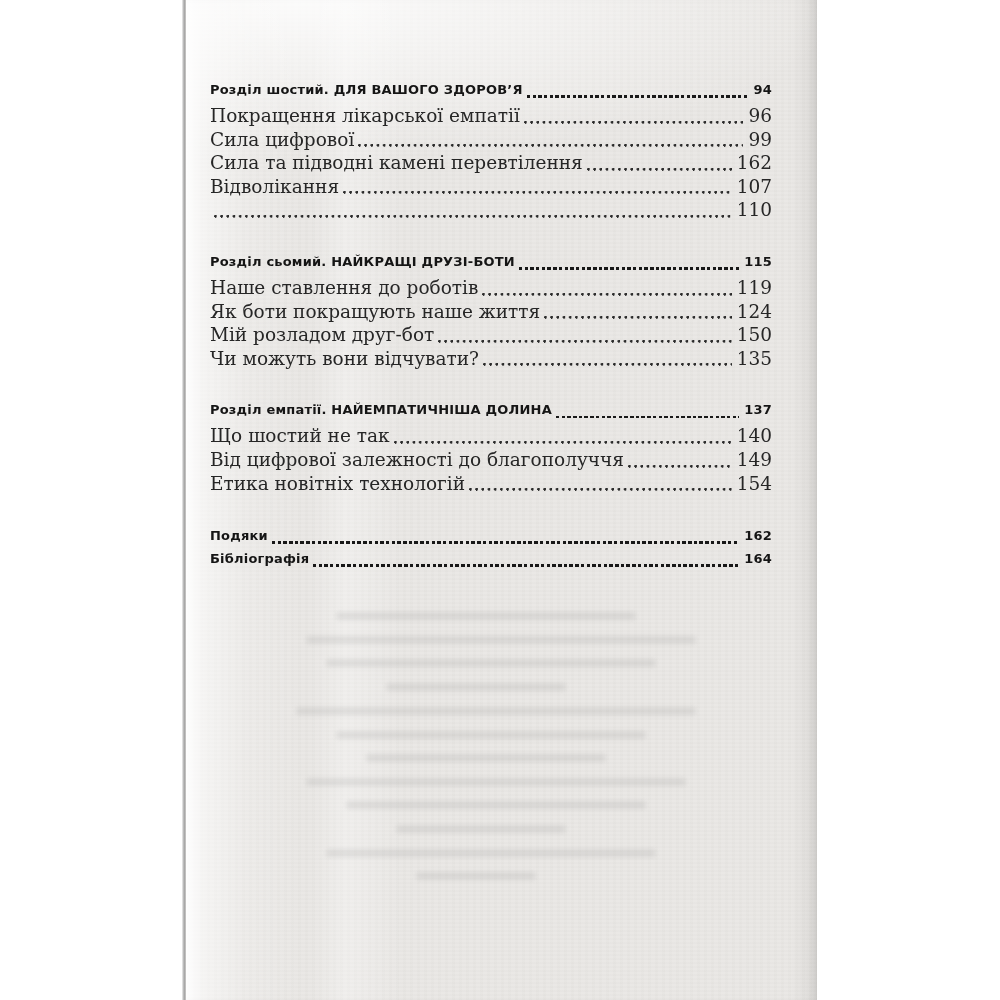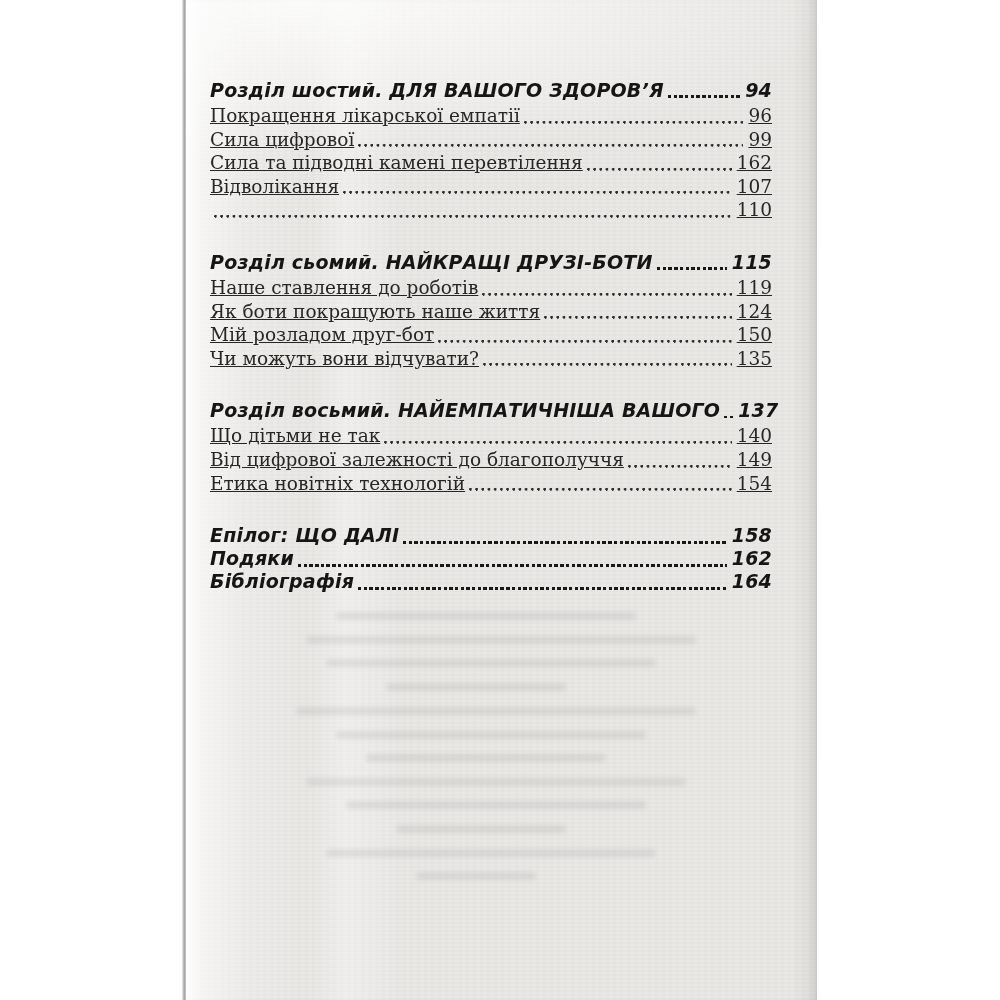--- a/index.html
+++ b/index.html
@@ -38,26 +38,26 @@
   .row{display:flex;align-items:baseline;}
   .row .t{white-space:nowrap;flex:0 0 auto;}
   .leader{flex:1 1 auto;position:relative;margin:0 2px;min-width:12px;align-self:stretch;}
   .leader::after{
     content:"";position:absolute;left:2px;right:1px;bottom:4px;height:3px;
     background-image:radial-gradient(circle at 1.4px 1.4px, #2b2b2b 1.25px, rgba(0,0,0,0) 1.45px);
     background-size:6.2px 3px;background-repeat:repeat-x;
   }
   .num{flex:0 0 auto;padding-left:2px;}
   
-  .entry{font-size:18.5px;line-height:23.6px;text-decoration:underline;}
+  .entry{font-size:18.5px;line-height:23.6px;}
   
   .chapter,.back-row{
     font-family:"DejaVu Sans","Liberation Sans",sans-serif;
     font-weight:bold;color:#151515;
-    font-size:19px;line-height:22px;letter-spacing:0.2px;font-style:italic;
+    font-size:13px;line-height:22px;letter-spacing:0.2px;
   }
   .chapter{margin-bottom:3px;}
   .back-row{line-height:23px;}
   .chapter .leader::after,.back-row .leader::after{
     background-image:repeating-linear-gradient(90deg,#181818 0 3.4px, rgba(0,0,0,0) 3.4px 5.7px);
     height:2.8px;bottom:3px;background-size:auto;
   }
   .back-matter{margin-top:18px;}
   
   .bleed{position:absolute;left:0;top:0;width:631px;height:1000px;pointer-events:none;}
@@ -158,47 +158,42 @@
         </div>
         <div class="row entry">
           <span class="t">Чи можуть вони відчувати?</span>
           <span class="leader"></span>
           <span class="num">135</span>
         </div>
       </div>
 
       <div class="section">
         <div class="row chapter">
-          <span class="t">Розділ восьмий. НАЙЕМПАТИЧНІША ВАШОГО</span>
+          <span class="t">Розділ емпатії. НАЙЕМПАТИЧНІША ДОЛИНА</span>
           <span class="leader"></span>
           <span class="num">137</span>
         </div>
         <div class="row entry">
-          <span class="t">Що дітьми не так</span>
+          <span class="t">Що шостий не так</span>
           <span class="leader"></span>
           <span class="num">140</span>
         </div>
         <div class="row entry">
           <span class="t">Від цифрової залежності до благополуччя</span>
           <span class="leader"></span>
           <span class="num">149</span>
         </div>
         <div class="row entry">
           <span class="t">Етика новітніх технологій</span>
           <span class="leader"></span>
           <span class="num">154</span>
         </div>
       </div>
 
       <div class="back-matter">
-        <div class="row back-row">
-          <span class="t">Епілог: ЩО ДАЛІ</span>
-          <span class="leader"></span>
-          <span class="num">158</span>
-        </div>
         <div class="row back-row">
           <span class="t">Подяки</span>
           <span class="leader"></span>
           <span class="num">162</span>
         </div>
         <div class="row back-row">
           <span class="t">Бібліографія</span>
           <span class="leader"></span>
           <span class="num">164</span>
         </div>

